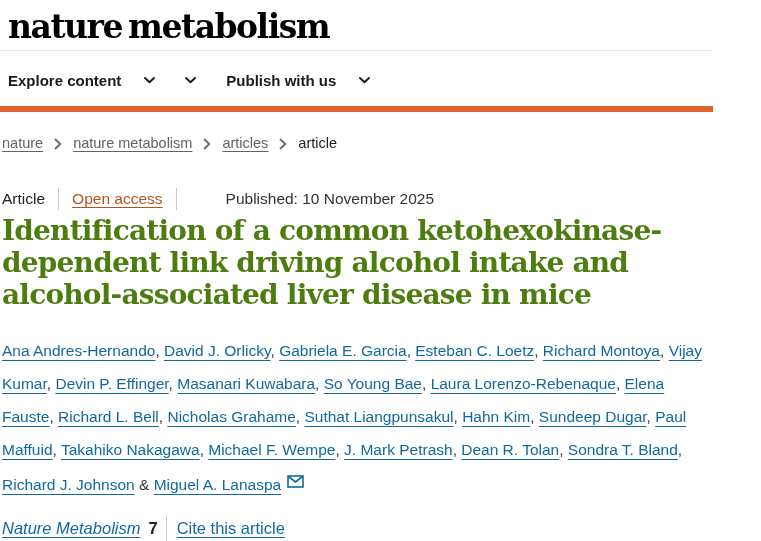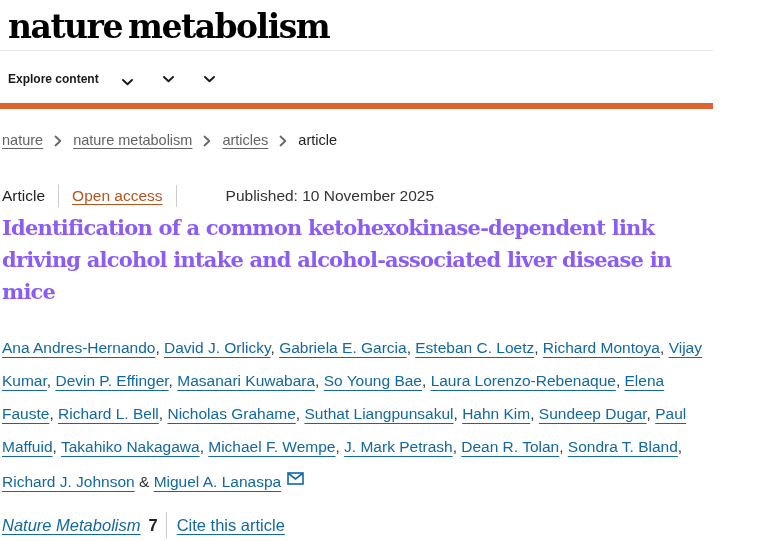--- a/index.html
+++ b/index.html
@@ -23,22 +23,22 @@
     word-spacing: -4px;
     color: #000000;
     cursor: pointer;
   }
   .header-divider { border-top: 1px solid #e6e6e6; }
   .nav {
     display: flex; align-items: center; gap: 30px;
     padding: 21px 8px 17px 8px;
   }
   .nav-item {
-    display: inline-flex; align-items: flex-end; gap: 23px;
-    font-size: 12px; font-weight: 700; color: #1a1a1a;
+    display: inline-flex; align-items: center; gap: 23px;
+    font-size: 15px; font-weight: 700; color: #1a1a1a;
     cursor: pointer; text-decoration: none;
   }
   .accent-bar { height: 6px; }
 
   
   main { padding: 0 2px; }
 
   .breadcrumb {
     margin-top: 22px;
     display: flex; align-items: center; gap: 11px;
@@ -61,24 +61,24 @@
   .open-access-link {
     text-decoration: underline; text-underline-offset: 3px;
     text-decoration-thickness: 1px; cursor: pointer;
   }
   .published { color: #333333; margin-left: 36px; }
 
   h1.title {
     margin: 5px 0 0 0;
     font-family: "DejaVu Serif", serif;
     font-weight: 700;
-    font-size: 21px;
+    font-size: 28px;
     line-height: 32px;
     letter-spacing: -0.8px;
-    color: #8b5cf6;
+    color: #4d7c0f;
     max-width: 745px;
   }
 
   .authors {
     margin: 23px 0 0 0;
     font-size: 15.5px;
     line-height: 33px;
     color: #333333;
     max-width: 748px;
   }
@@ -127,20 +127,21 @@
         </span>
       </a>
       <a class="nav-item">
         <span style="display:inline-flex;">
           <svg width="11" height="7" viewBox="0 0 11 7">
               <path d="M1 1 L5.5 5.3 L10 1" fill="none" stroke="#1a1a1a" stroke-width="1.9" stroke-linecap="round" stroke-linejoin="round"></path>
             </svg>
         </span>
       </a>
       <a class="nav-item">
+        <span>Publish with us</span>
         <span style="display:inline-flex;">
           <svg width="11" height="7" viewBox="0 0 11 7">
               <path d="M1 1 L5.5 5.3 L10 1" fill="none" stroke="#1a1a1a" stroke-width="1.9" stroke-linecap="round" stroke-linejoin="round"></path>
             </svg>
         </span>
       </a>
     </nav>
 
     <div class="accent-bar" style="background: rgb(224, 99, 47);"></div>
   </header>

